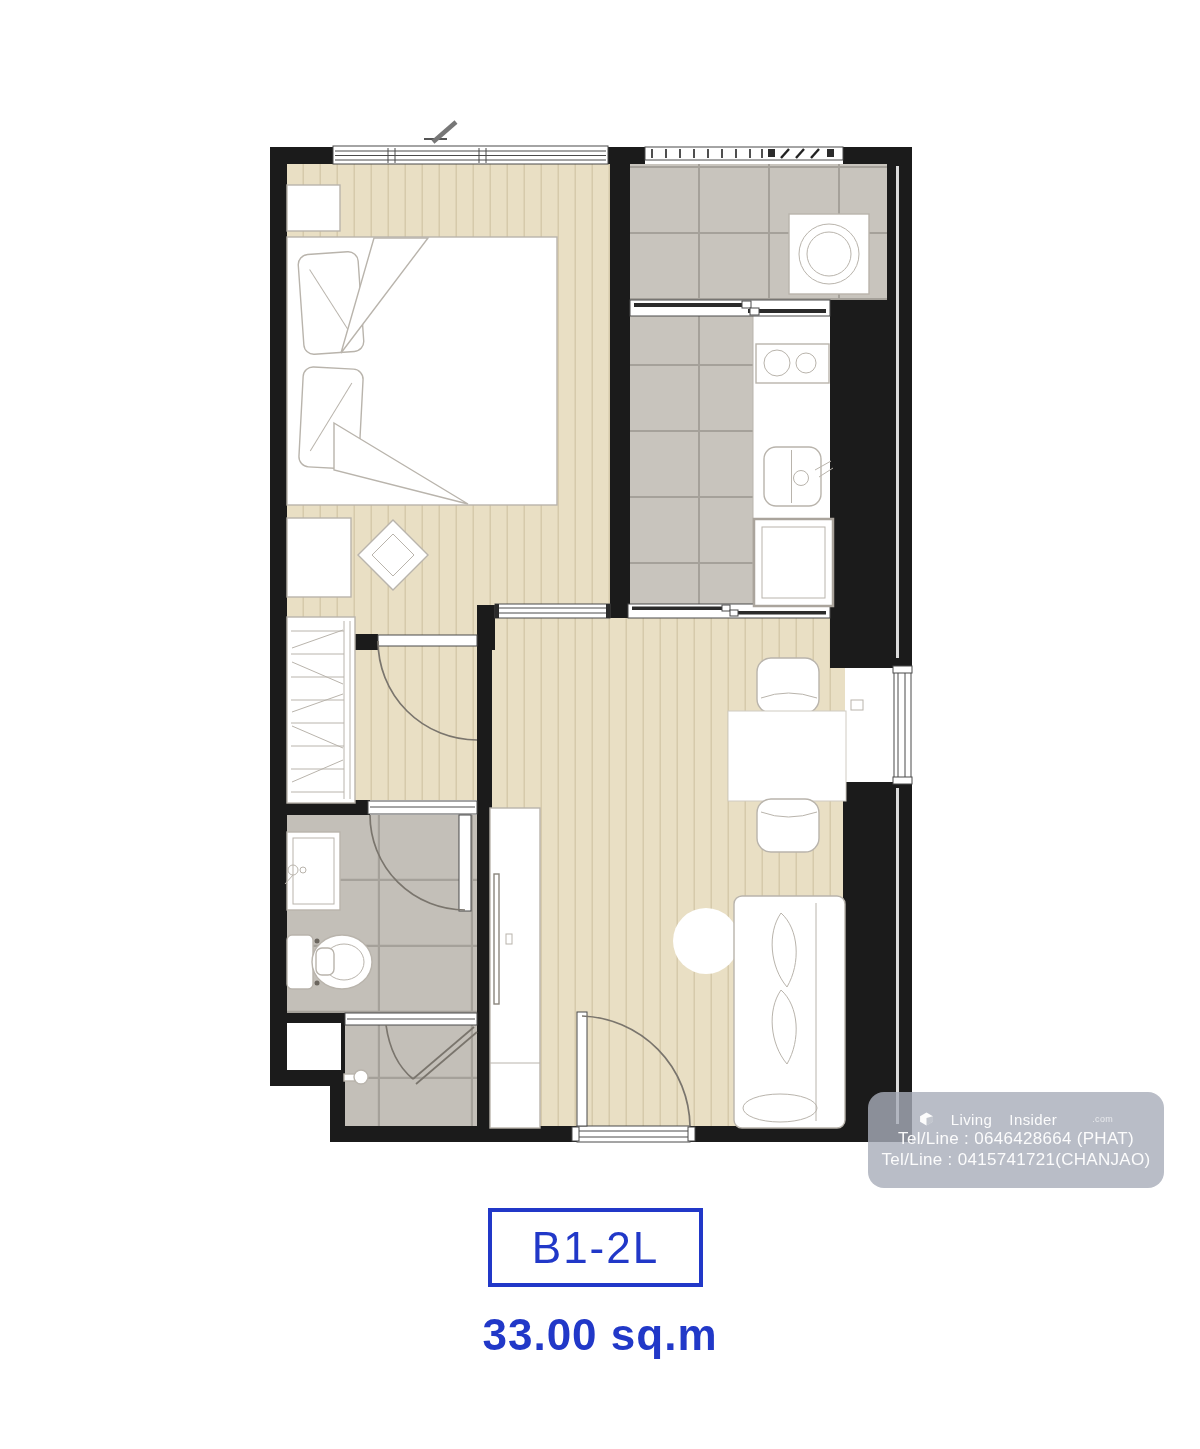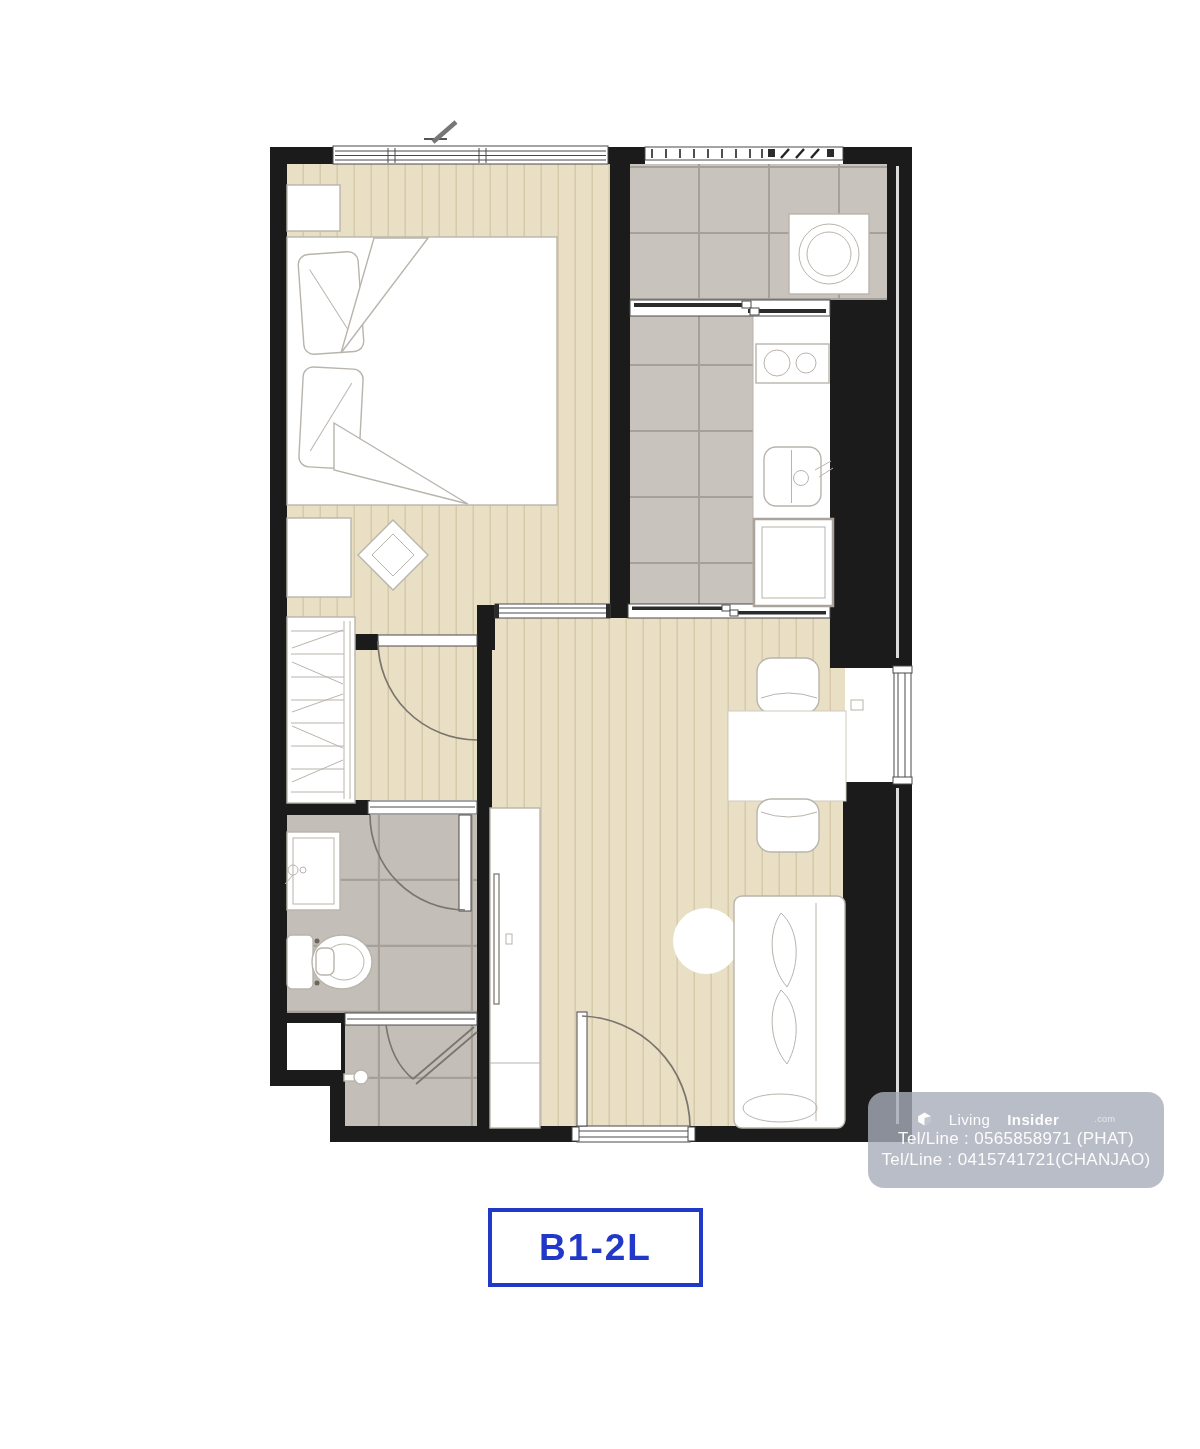--- a/index.html
+++ b/index.html
@@ -20,28 +20,28 @@
   .pw{fill:var(--wood-floor,#e9dfc4);} .pwl{stroke:var(--wood-stripe,#d3c7a7);stroke-width:1.3;}
   .pt{fill:var(--tile,#c8c4bd);}      .ptl{stroke:var(--tile-grout,#a5a19a);stroke-width:2;}
   .pb{fill:var(--bath-tile,#c3bfb8);} .pbl{stroke:var(--tile-grout,#a5a19a);stroke-width:2.4;}
   .acc{fill:#fdfdfd;opacity:.85;}
 
   
   .wm{position:absolute;left:868px;top:1092px;width:296px;height:96px;
       background:rgba(167,172,185,0.80);border-radius:16px;color:rgba(255,255,255,.95);
       display:flex;flex-direction:column;justify-content:center;align-items:center;gap:1px;}
   .wm-brand{font-size:15px;letter-spacing:.4px;display:flex;align-items:center;gap:17px;}
-  .wm-brand .b{font-weight:bold;}
+  .wm-brand .b{font-weight:normal;}
   .wm-brand .sfx{font-size:9px;opacity:.7;margin-left:18px;}
   .wm-line{font-size:17px;letter-spacing:.3px;white-space:nowrap;}
 
   
   .unit-box{position:absolute;left:488px;top:1208px;width:207px;height:71px;
       border:4px solid var(--accent-blue,#2138c8);display:flex;align-items:center;justify-content:center;background:#fff;}
-  .unit-code{font-size:37px;font-weight:bold;color:var(--accent-blue,#2138c8);letter-spacing:2px;}
+  .unit-code{font-size:44px;font-weight:normal;color:var(--accent-blue,#2138c8);letter-spacing:2px;}
   .unit-area{position:absolute;left:400px;top:1310px;width:400px;text-align:center;
       font-size:44px;font-weight:bold;color:var(--accent-blue,#2138c8);letter-spacing:1px;}
 </style>
 </head>
 <body>
 
 <div class="page">
 
   <svg class="plan" width="1200" height="1449" viewBox="0 0 1200 1449" xmlns="http://www.w3.org/2000/svg">
     <defs>
@@ -320,21 +320,22 @@
   <div class="wm">
     <div class="wm-brand">
       <svg width="15" height="14" viewBox="0 0 14 13">
         <polygon points="1,4 7,0.5 13,4 13,9 7,12.5 1,9" fill="#ffffff" opacity="0.95"></polygon>
         <polygon points="7,5.5 13,4 13,9 7,12.5" fill="#9aa0ae" opacity="0.6"></polygon>
       </svg>
       <span>Living</span>
         <span class="b">Insider</span>
         <span class="sfx">.com</span>
     </div>
-    <div class="wm-line">Tel/Line : 0565858971 (PHAT)</div>
+    <div class="wm-line">Tel/Line : 0646428664 (PHAT)</div>
     <div class="wm-line">Tel/Line : 0415741721(CHANJAO)</div>
   </div>
 
   <div class="unit-box">
     <span class="unit-code">B1-2L</span>
   </div>
+  <div class="unit-area">33.00 sq.m</div>
 
 </div>
 
 </body></html>

